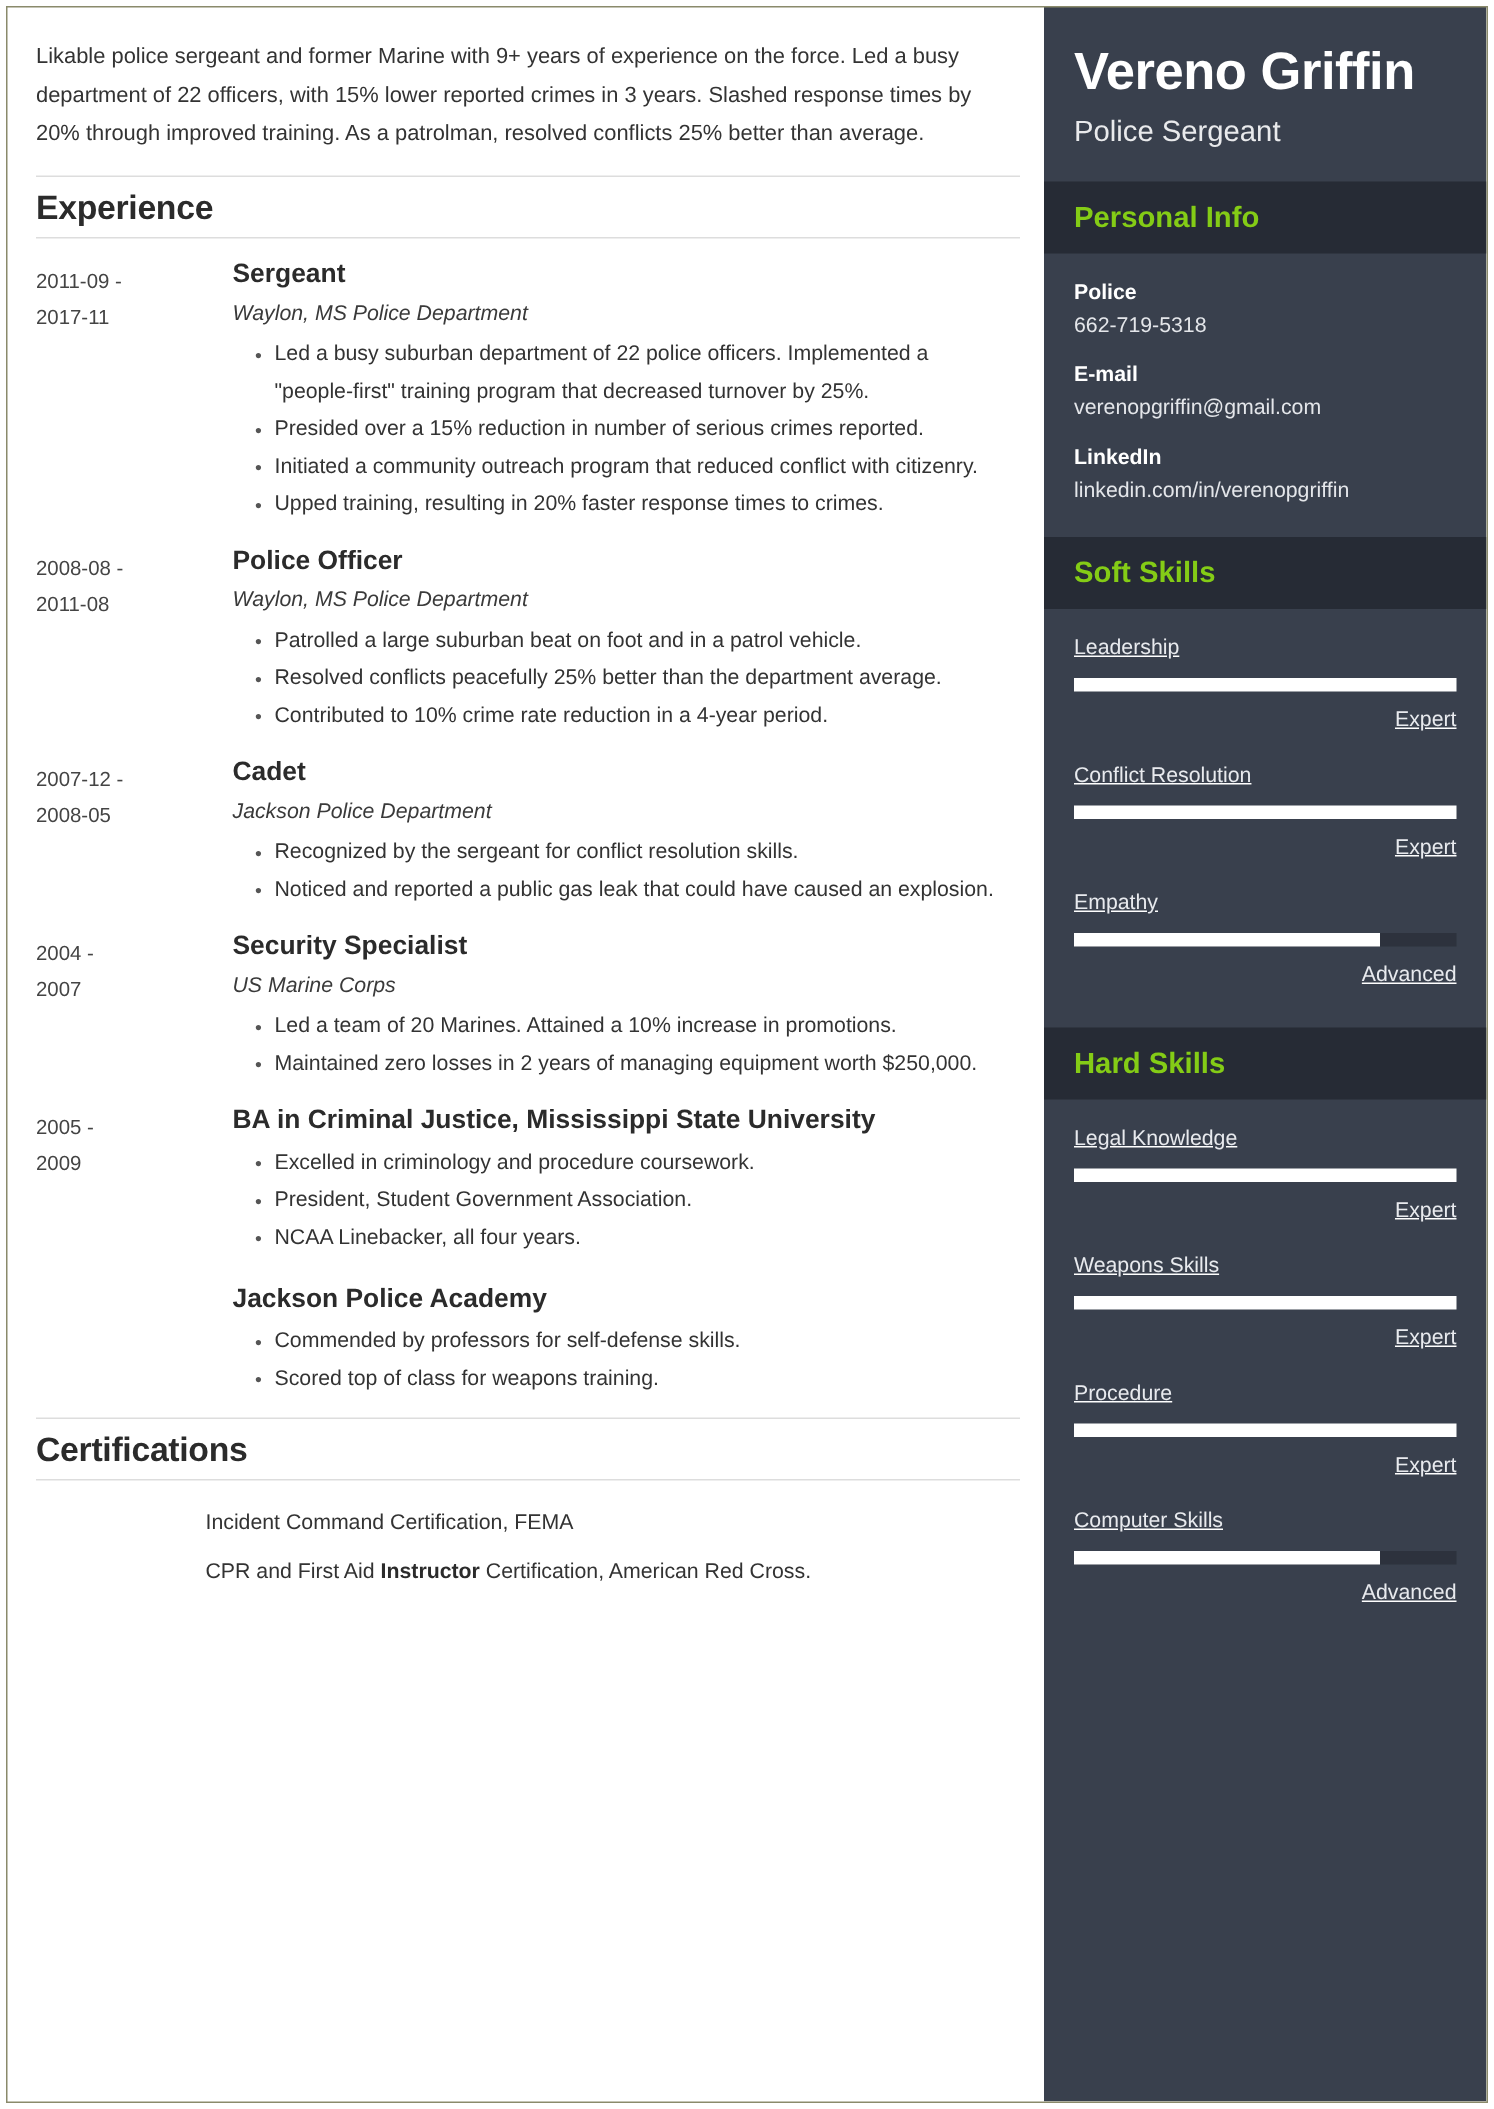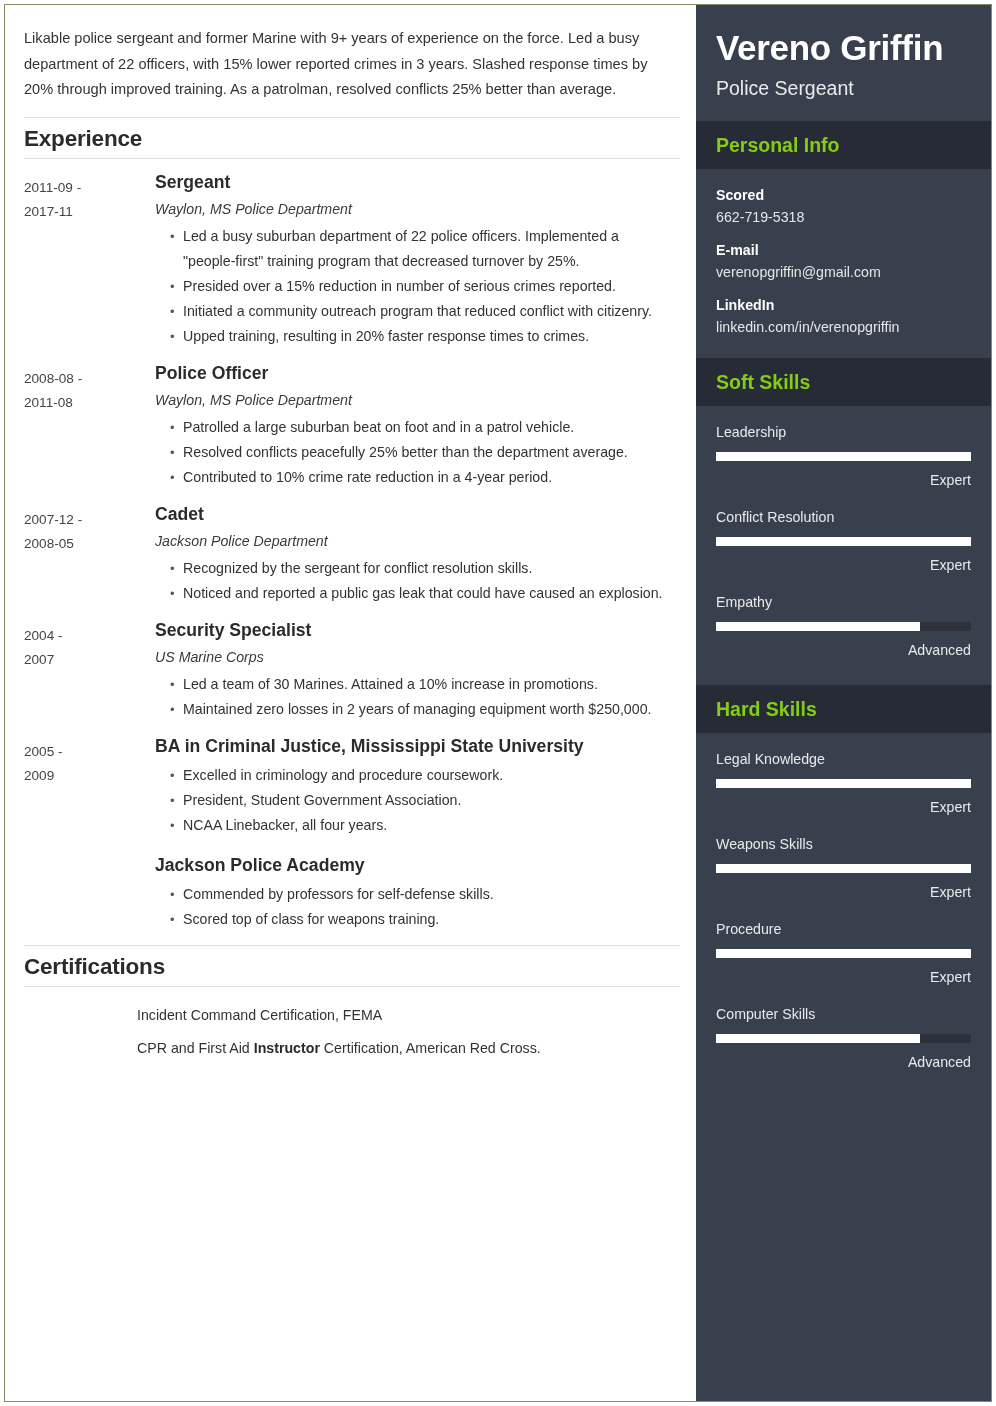--- a/index.html
+++ b/index.html
@@ -182,21 +182,21 @@
     margin: 0 0 2px 0;
   }
   .info-value {
     font-size: 14.2px;
     line-height: 20px;
     color: #e4e6ea;
     margin: 0;
     word-break: break-word;
   }
 
-  .skill { margin-bottom: 17px; }
+  .skill { margin-bottom: 17px; text-decoration: underline; }
   .skill-name {
     font-size: 14.2px;
     line-height: 20px;
     color: #e8eaee;
     margin: 0 0 10px 0;
   }
   .bar-track {
     height: 9px;
     background: #2d323d;
     width: 100%;
@@ -275,21 +275,21 @@
           </div>
           <div class="entry">
             <div class="dates">
               <div>2004 -</div>
               <div>2007</div>
             </div>
             <div class="body">
               <h3>Security Specialist</h3>
               <div class="org">US Marine Corps</div>
               <ul class="bullets">
-                <li>Led a team of 30 Marines. Attained a 10% increase in promotions.</li>
+                <li>Led a team of 20 Marines. Attained a 10% increase in promotions.</li>
                 <li>Maintained zero losses in 2 years of managing equipment worth $250,000.</li>
               </ul>
             </div>
           </div>
         </div>
 
       <div id="education-list">
           <div class="entry">
             <div class="dates">
               <div>2005 -</div>
@@ -328,21 +328,21 @@
       <div class="sb-name-block">
         <h1 class="sb-name">Vereno Griffin</h1>
         <p class="sb-title">Police Sergeant</p>
       </div>
 
       <div class="sb-band">
         <h2>Personal Info</h2>
       </div>
       <div class="sb-body" id="personal-info-list">
           <div class="info-item">
-            <div class="info-label">Scored</div>
+            <div class="info-label">Police</div>
             <div class="info-value">662-719-5318</div>
           </div>
           <div class="info-item">
             <div class="info-label">E-mail</div>
             <div class="info-value">verenopgriffin@gmail.com</div>
           </div>
           <div class="info-item">
             <div class="info-label">LinkedIn</div>
             <div class="info-value">linkedin.com/in/verenopgriffin</div>
           </div>

